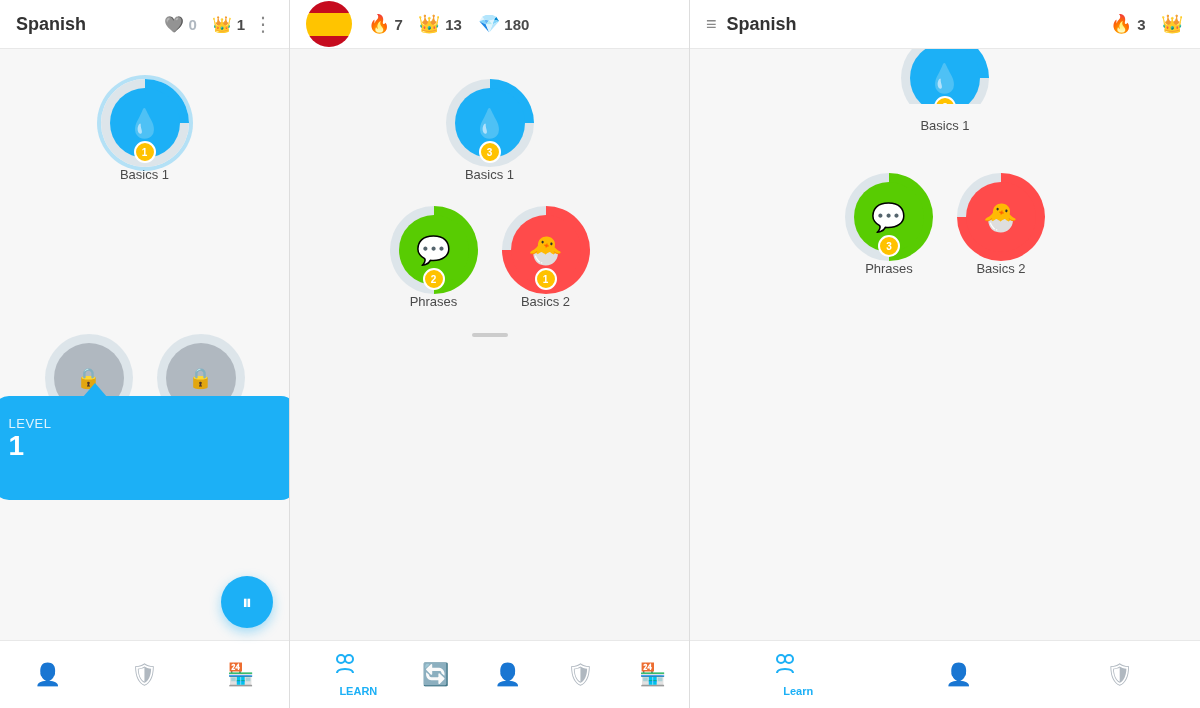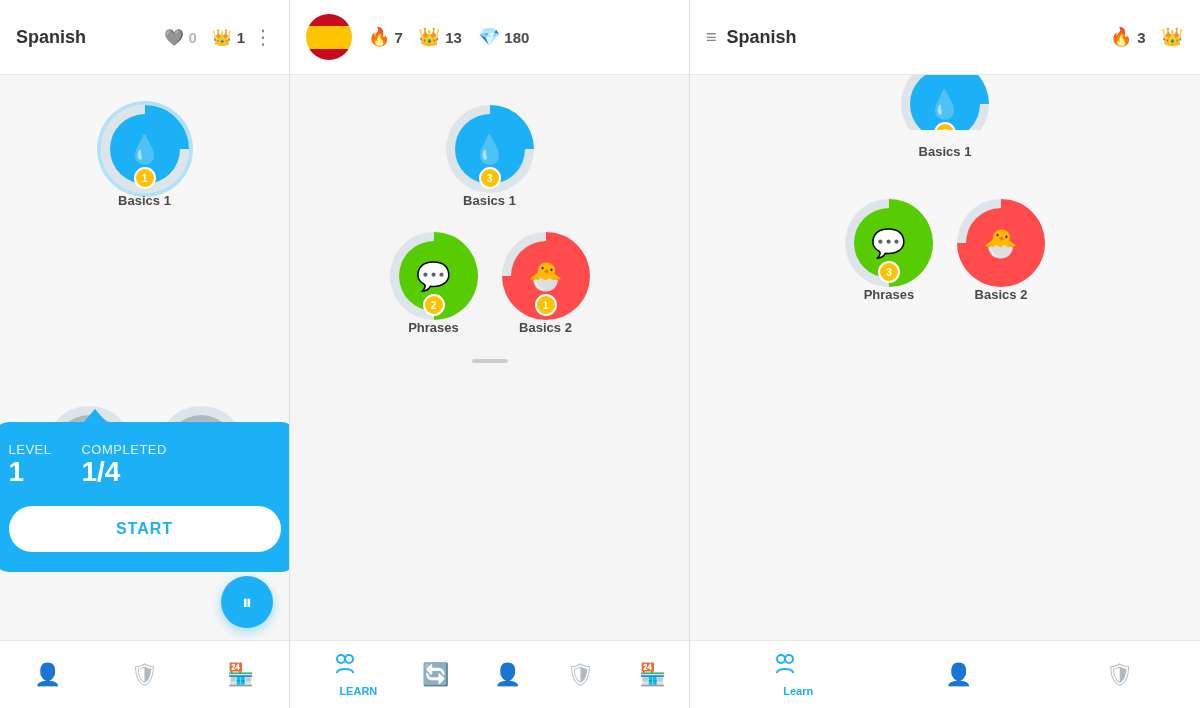--- a/index.html
+++ b/index.html
@@ -36,21 +36,21 @@
     .panel-right {
       flex: 1;
       background: #f7f7f7;
     }
 
     
     .header {
       display: flex;
       align-items: center;
       padding: 0 16px;
-      height: 75px;
+      height: 49px;
       background: #fff;
       border-bottom: 1px solid #e8e8e8;
       flex-shrink: 0;
     }
 
     .header-title {
       font-size: 18px;
       font-weight: 700;
       color: #333;
       flex: 1;
@@ -163,21 +163,21 @@
       display: flex; align-items: center; justify-content: center;
     }
     .locked-inner {
       width: 70px; height: 70px; border-radius: 50%;
       background: #b0b8c0;
       display: flex; align-items: center; justify-content: center;
     }
 
     .skill-label {
       font-size: 13px;
-      font-weight: 700;
+      font-weight: 400;
       color: #4a4a4a;
       text-align: center;
     }
 
     
     .crown-badge {
       position: absolute;
       bottom: 4px;
       left: 50%;
       transform: translateX(-50%);
@@ -371,26 +371,21 @@
       <span class="skill-label">Basics 1</span>
     </div>
 
     <div class="tooltip-card" style="position:relative; margin-top:-10px;">
       <div class="tooltip-arrow"></div>
       <div class="tooltip-stats">
         <div class="tooltip-stat">
           <span class="tooltip-stat-label">Level</span>
           <span class="tooltip-stat-value">1</span>
         </div>
-        <div class="tooltip-stat">
-          <span class="tooltip-stat-label">Completed</span>
-          <span class="tooltip-stat-value">1/4</span>
-        </div>
-      </div>
-      <button class="start-btn">START</button>
+      </div>
     </div>
 
     <div style="display:flex; gap:24px; margin-top:10px;">
       <div class="skill-node">
         <div class="locked-ring">
           <div class="locked-inner">
             <span style="font-size:20px; color:#fff;">🔒</span>
           </div>
         </div>
       </div>

